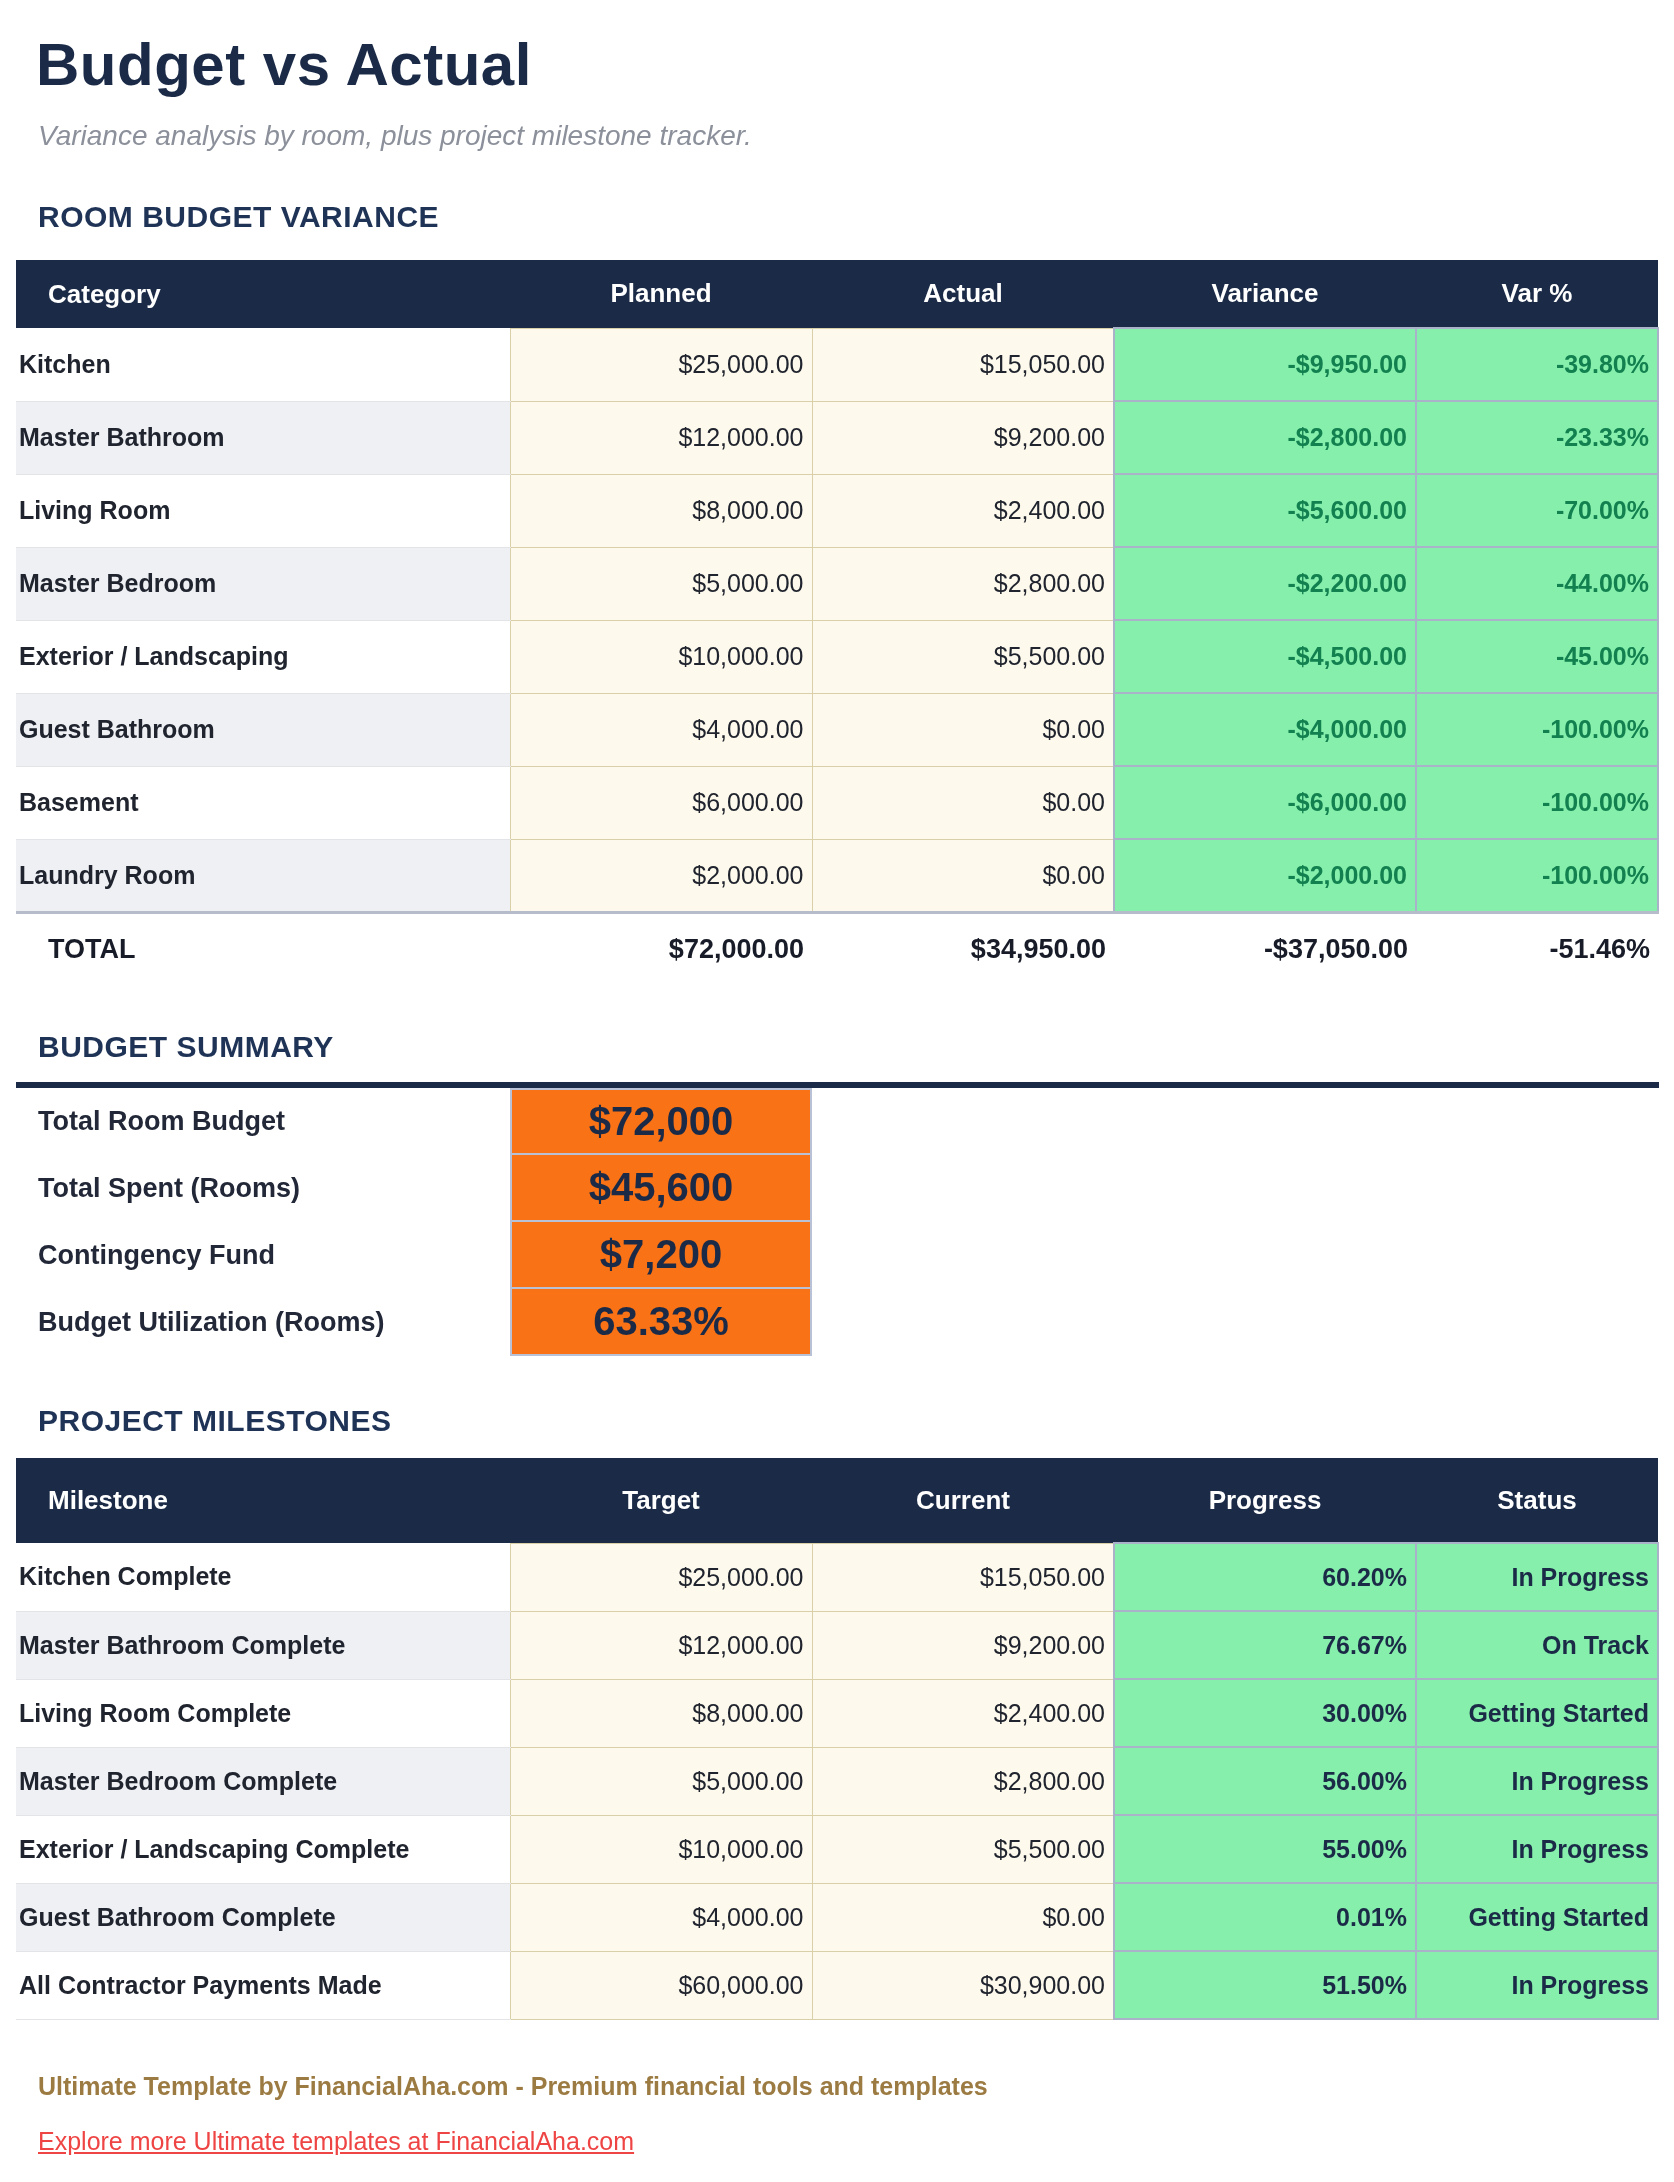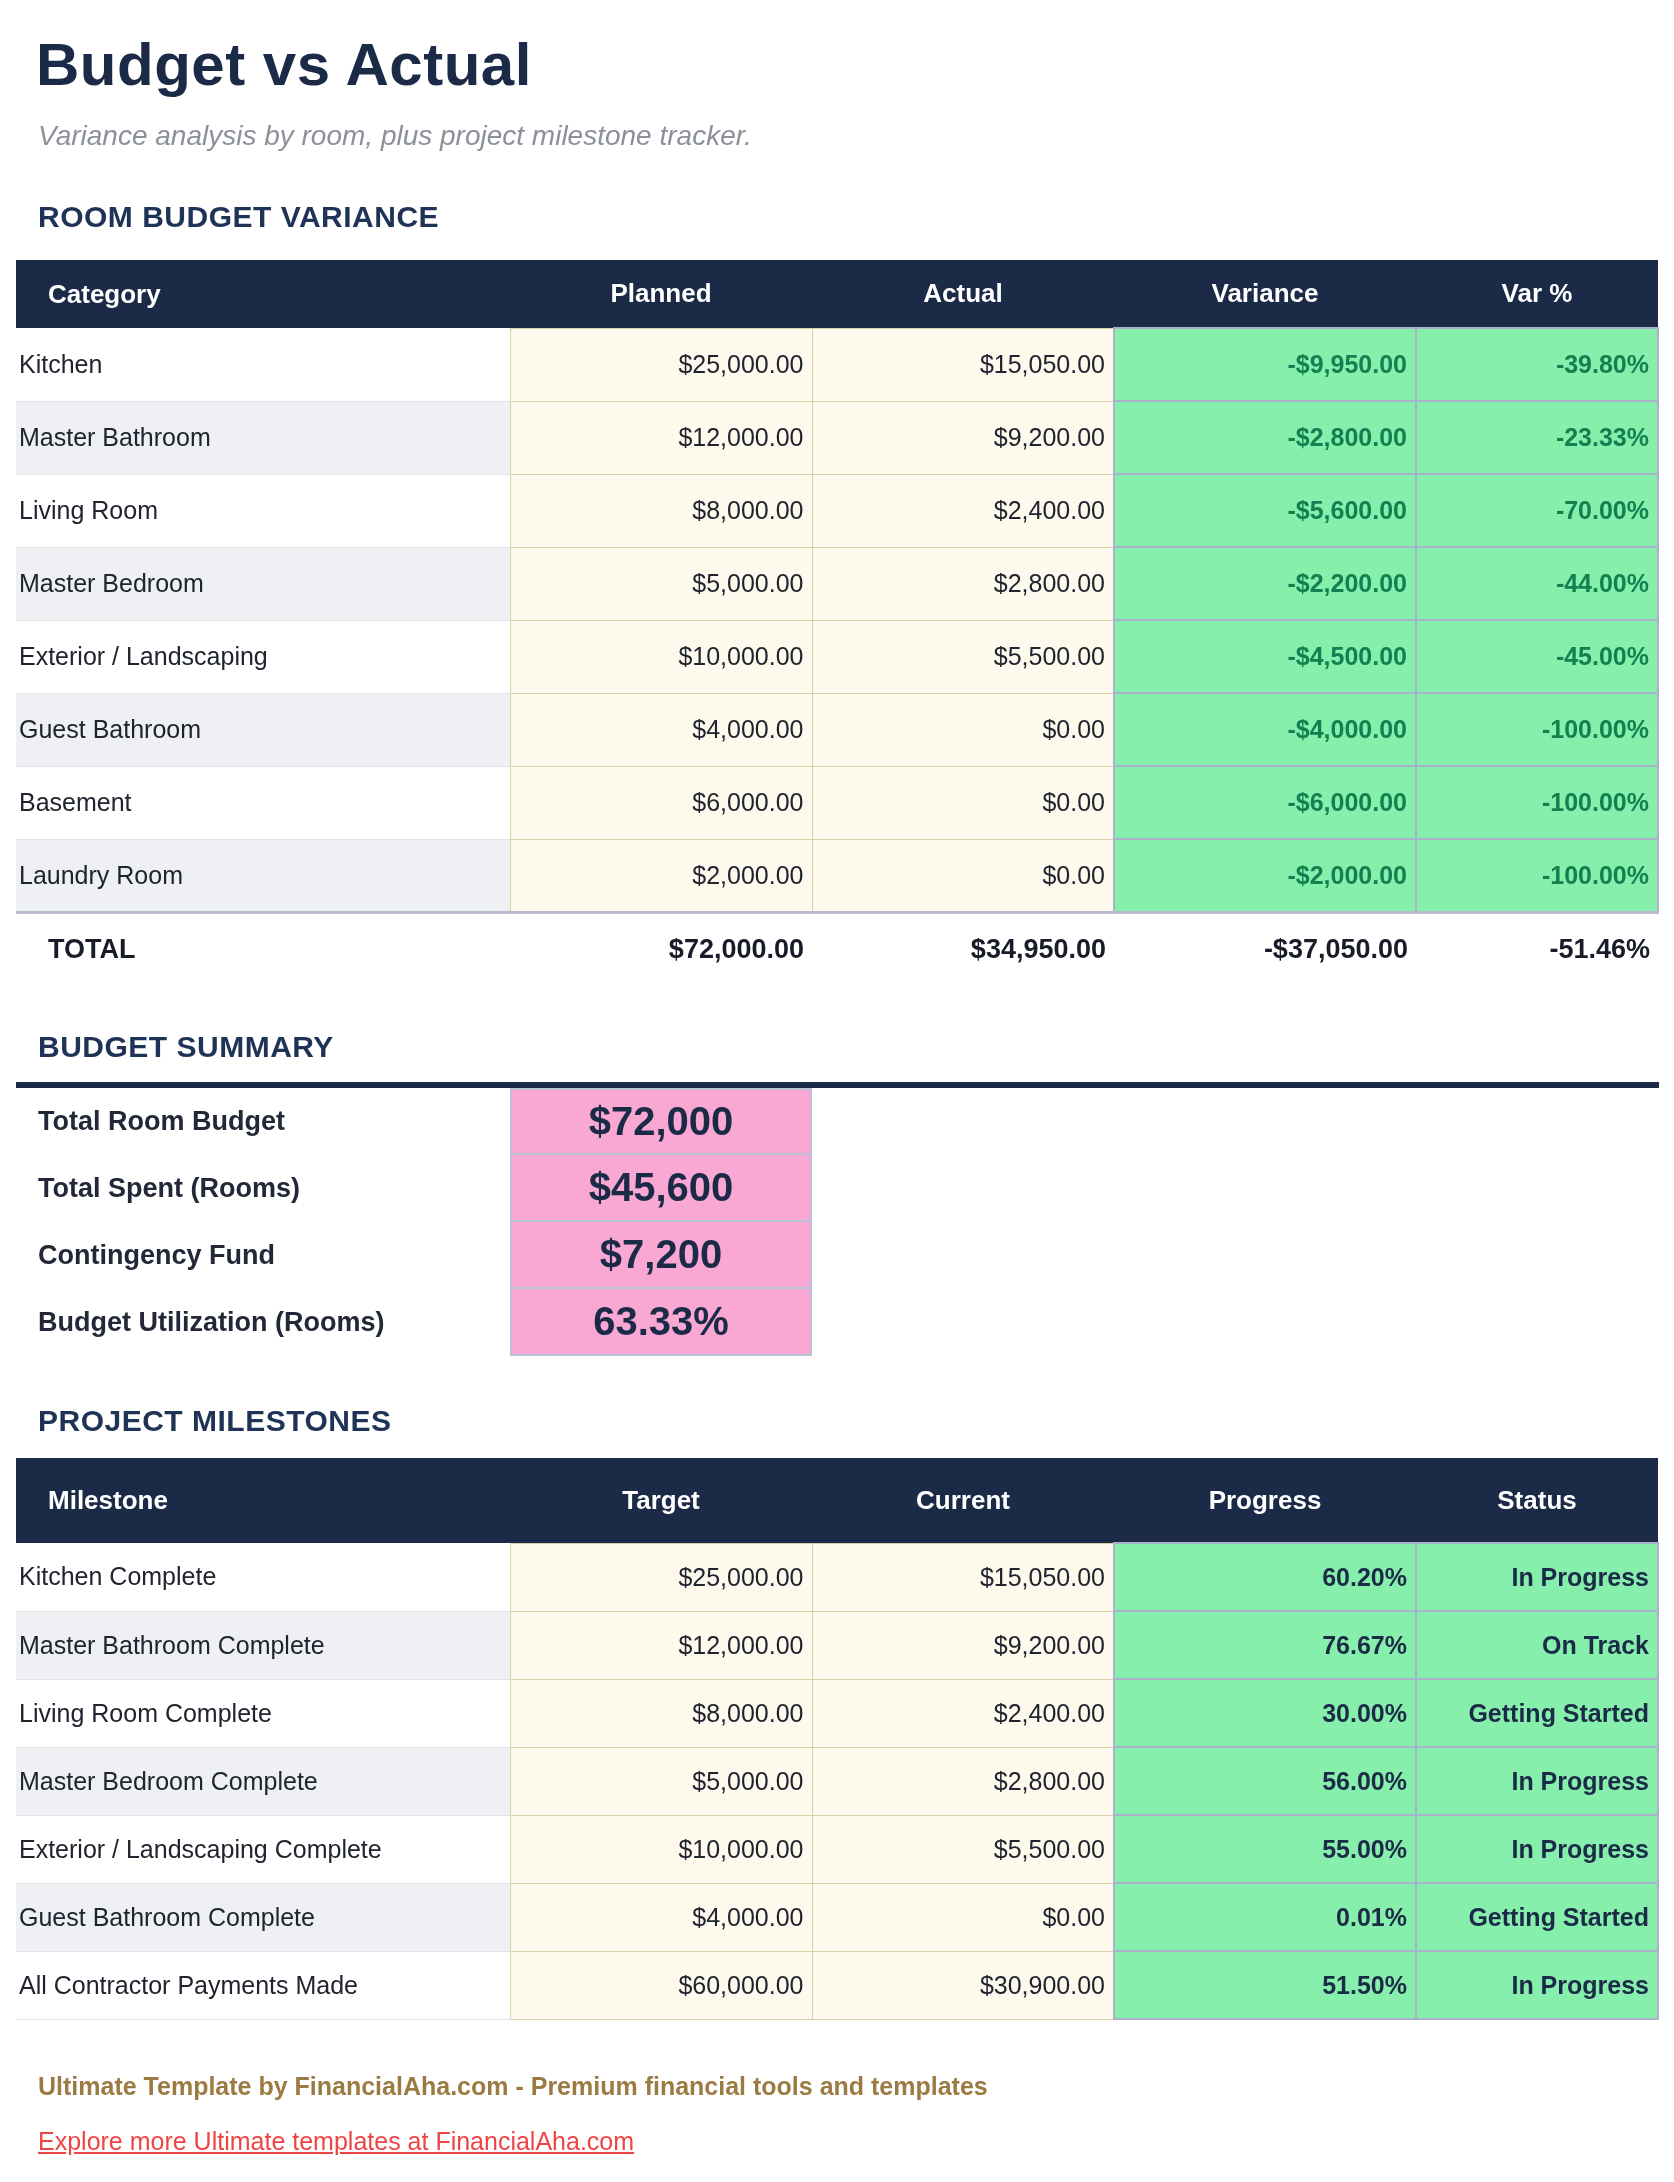--- a/index.html
+++ b/index.html
@@ -67,20 +67,21 @@
 
   tbody td { height: 73px; padding: 0 8px; }
   table.mtable tbody td { height: 68px; margin-left: 19px; }
 
   td.cat {
     text-align: left;
     padding-left: 3px;
     color: #20242e;
     border-bottom: 1px solid #e2e4e8;
     background: #ffffff;
+    font-weight: bold;
   }
   tbody tr:nth-child(even) td.cat { background: #eef0f4; }
 
   td.num {
     text-align: right;
     color: #20242e;
     background: #fdf9ec;
     border: 1px solid #d9d0a9;
   }
   td.lav {
@@ -128,21 +129,21 @@
     font-size: 27px;
     font-weight: bold;
     color: #222838;
   }
   .sval {
     position: absolute;
     left: 494px;
     width: 302px;
     top: 0;
     height: 100%;
-    background: #f9a8d4;
+    background: #f97316;
     border: 2px solid #b9c1d6;
     display: flex;
     align-items: center;
     justify-content: center;
     font-size: 40px;
     font-weight: bold;
     color: #1b2a47;
   }
   .srow + .srow .sval { border-top: 0; }
 

